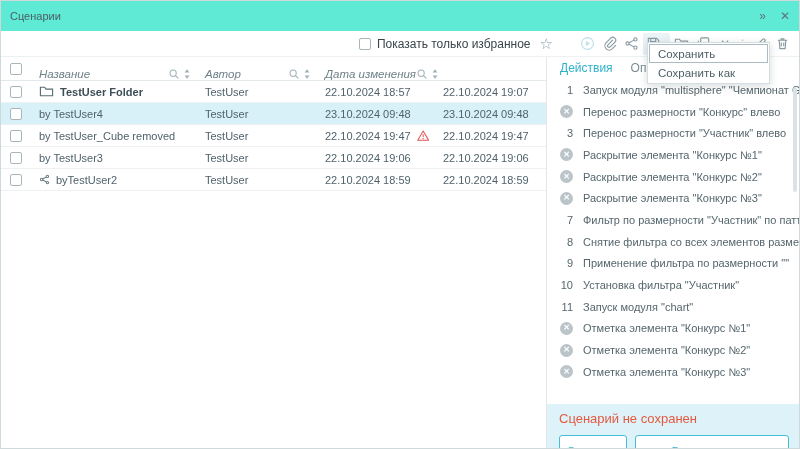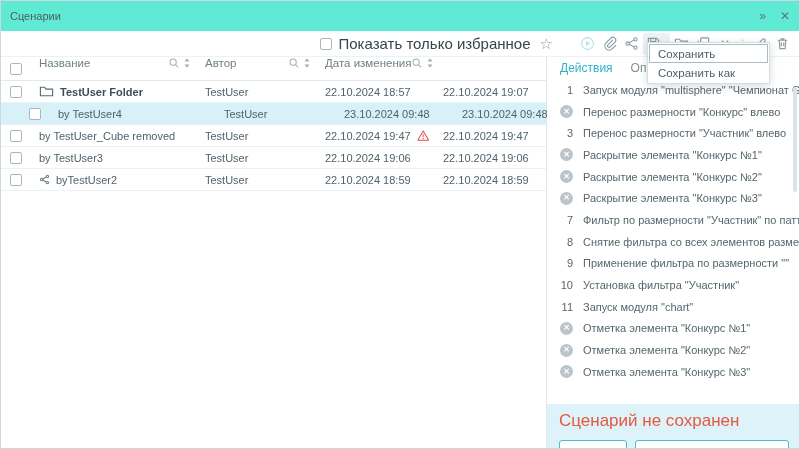--- a/index.html
+++ b/index.html
@@ -10,39 +10,39 @@
   
   .titlebar { height:30px; background:#5eead4; display:flex; align-items:center; padding:0 9px; }
   .title { font-size:11px; color:#4c5e66; }
   .tb-right { margin-left:auto; display:flex; gap:14px; align-items:center; color:#5f737b; }
   .tb-ic { font-size:12px; line-height:1; cursor:default; }
 
   
   .toolbar { height:26px; display:flex; align-items:center; justify-content:flex-end; padding-right:6px; border-bottom:1px solid #eef1f2; background:#fff; }
   .fav { display:flex; align-items:center; gap:6px; }
   .cb { width:12px; height:12px; border:1px solid #a9b6bc; border-radius:2px; background:#fff; display:inline-block; flex:0 0 auto; }
-  .fav-label { font-size:15px; color:#39454b; white-space:nowrap;text-align:center; }
+  .fav-label { font-size:12px; color:#39454b; white-space:nowrap;text-align:center; }
   .star { font-size:15px; color:#8b9ba3; margin-left:3px; line-height:1; }
   .tgroup { display:flex; align-items:center; margin-left:24px; }
   .tbi { width:22px; height:22px; display:flex; align-items:center; justify-content:center; }
   .tbi svg { width:15px; height:15px; display:block; }
   .save-group { display:flex; align-items:center; background:#eaf3f6; border-radius:2px; padding:0 3px; height:22px; }
   .caret { font-size:8px; color:#8a9aa2; margin-left:2px; line-height:1; }
   .x-glyph { font-size:12px; color:#8a9aa2; line-height:1; }
   .tdots { color:#c2cbd0; font-size:12px; width:13px; text-align:center; line-height:1; }
 
   
   .content { display:flex; height:403px; }
   .table-panel { width:546px; border-right:1px solid #e2e7e9; background:#fff; }
   .thead, .tr { display:grid; grid-template-columns:30px 166px 120px 118px 111px; align-items:center; }
   .thead { height:24px; border-bottom:1px solid #e3e8ea; }
   .tr { height:22px; border-bottom:1px solid #eef1f2; }
-  .tr.sel { background:#d8f1f8;padding-left:19px; }
+  .tr.sel { background:#d8f1f8; }
   .cell-cb { display:flex; justify-content:center; align-items:center; }
-  .th { display:flex; align-items:flex-start; justify-content:space-between; padding:0 6px 0 8px; height:100%; }
+  .th { display:flex; align-items:flex-end; justify-content:space-between; padding:0 6px 0 8px; height:100%;font-style:italic; }
   .th-label { font-size:11.5px; color:#6e8088; white-space:nowrap; }
   .th-icons { display:flex; align-items:center; gap:3px; }
   .th-icons svg { display:block; }
   .td { font-size:11px; color:#50626b; padding:0 6px 0 8px; white-space:nowrap; overflow:hidden; display:flex; align-items:center; gap:6px; height:100%; }
   .td.warn-cell { justify-content:space-between; }
   .bold { font-weight:bold; color:#3d4e56; }
 
   
   .side-panel { position:relative; flex:1; background:#fff; }
   .tabs { height:22px; display:flex; align-items:center; gap:18px; padding-left:13px; }
@@ -50,21 +50,21 @@
   .tab.active { color:#2eb2cb; }
   .actions { position:absolute; top:22px; bottom:56px; left:0; right:0; overflow:hidden; }
   .arow { height:21.7px; display:flex; align-items:center; }
   .anum { width:26px; flex:0 0 26px; display:flex; justify-content:flex-end; align-items:center; font-size:11px; color:#55666d; }
   .atext { margin-left:10px; font-size:11px; color:#55666d; white-space:nowrap; overflow:hidden; }
   .blk { width:13px; height:13px; border-radius:50%; background:#bac4c9; color:#fff; font-size:8px; font-weight:bold; display:flex; align-items:center; justify-content:center; line-height:1; }
   .sbar { position:absolute; right:2px; top:30px; width:4px; height:105px; background:#dbe2e5; border-radius:2px; }
 
   
   .footer { position:absolute; left:0; right:0; bottom:0; height:56px; background:#ddf3f9; padding:7px 10px 0 12px; }
-  .status { font-size:17px; color:#e4593f; }
+  .status { font-size:13px; color:#e4593f; }
   .fbtns { display:flex; gap:8px; margin-top:9px; }
   .btn { height:32px; border:1px solid #45bdd4; border-radius:3px; background:#fff; color:#2fb0ca; font-size:11.5px; display:flex; align-items:center; justify-content:center; cursor:default; }
   .btn-cancel { flex:1; }
   .btn-play { flex:2.3; }
 
   
   .dropdown { position:absolute; top:41px; left:646px; width:123px; background:#fff; border:1px solid #d6dde0; box-shadow:0 2px 8px rgba(40,60,70,.18); z-index:20; padding:1px; }
   .dd-item { height:19px; display:flex; align-items:center; padding-left:9px; font-size:11.5px; color:#4c5e66; white-space:nowrap; }
   .dd-item.focus { box-shadow:inset 0 0 0 1px #a9bcc4; }
 </style>

